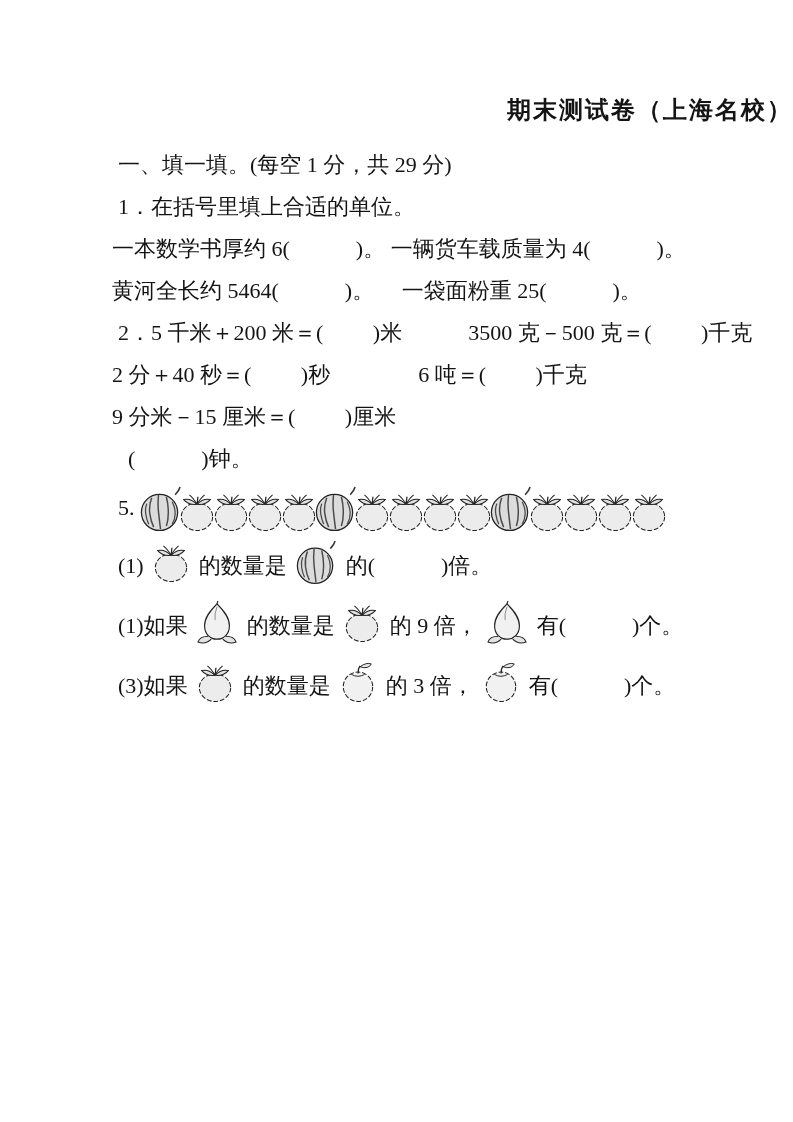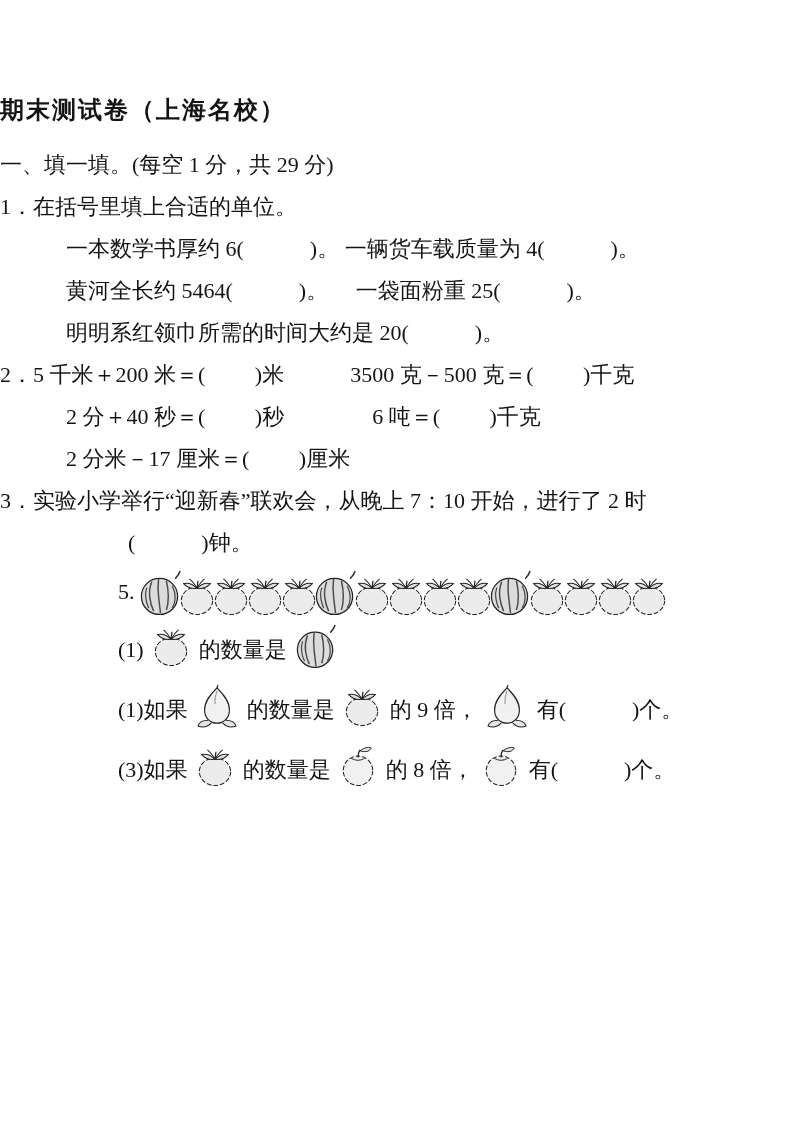--- a/index.html
+++ b/index.html
@@ -4,35 +4,35 @@
 <style>
   html,body{margin:0;padding:0;background:#fff;}
   body{
     width:793px;height:1122px;
     font-family:"Liberation Serif","DejaVu Serif",serif;
     color:#141414;
   }
   .page{position:relative;width:793px;height:1122px;background:#ffffff;overflow:hidden;}
   .title{
     margin-top:94px;
-    text-align:left;
+    text-align:right;
     font-size:24px;
     font-weight:700;
     letter-spacing:2px;
     line-height:32px;
     white-space:pre;
   }
   .content{margin-top:18px;}
   .l{
     font-size:22px;
     line-height:42px;
     white-space:pre;
   }
-  .m0{}
-  .m1{margin-left:66px;}
+  .m0{margin-left:118px;}
+  .m1{margin-left:112px;}
   .m2{margin-left:128px;}
   
   .fruitrow{
     margin-left:118px;
     height:56px;
     display:flex;
     align-items:center;
   }
   .fruitrow .num{font-size:22px;margin-right:4px;white-space:pre;}
   #fruit-row{display:flex;align-items:flex-end;}
@@ -60,27 +60,25 @@
 <div class="page">
 
   <div class="title">期末测试卷（上海名校）</div>
 
   <div class="content">
     <div class="l m0">一、填一填。(每空 1 分，共 29 分)</div>
 
     <div class="l m0">1．在括号里填上合适的单位。</div>
     <div class="l m1">一本数学书厚约 6(　　　)。 一辆货车载质量为 4(　　　)。</div>
     <div class="l m1">黄河全长约 5464(　　　)。　 一袋面粉重 25(　　　)。</div>
-    <div class="l m1">明明系红领巾所需的时间大约是 20(　　　)。</div>
 
     <div class="l m0">2．5 千米＋200 米＝(　　 )米　　　3500 克－500 克＝(　　 )千克</div>
     <div class="l m1">2 分＋40 秒＝(　　 )秒　　　　6 吨＝(　　 )千克</div>
-    <div class="l m1">2 分米－17 厘米＝(　　 )厘米</div>
-
-    <div class="l m0">3．实验小学举行“迎新春”联欢会，从晚上 7：10 开始，进行了 2 时</div>
+    <div class="l m1">9 分米－15 厘米＝(　　 )厘米</div>
+
 
     <div class="l m2">(　　　)钟。</div>
 
     <div class="fruitrow">
       <span class="num">5.</span>
       <span id="fruit-row">
           <span class="fruit rowf watermelon">
   <svg viewBox="0 0 44 48" xmlns="http://www.w3.org/2000/svg">
     <path d="M37 10 q4 -4 5 -8" fill="none" stroke="#333" stroke-width="1.6"></path>
     <circle cx="21" cy="28" r="18.5" fill="#dcdcdc" stroke="#222" stroke-width="1.3"></circle>
@@ -253,20 +251,21 @@
   <svg viewBox="0 0 44 48" xmlns="http://www.w3.org/2000/svg">
     <path d="M37 10 q4 -4 5 -8" fill="none" stroke="#333" stroke-width="1.6"></path>
     <circle cx="21" cy="28" r="18.5" fill="#dcdcdc" stroke="#222" stroke-width="1.3"></circle>
     <path d="M13 13 q-3 8 -2 16 q1 8 4 14" fill="none" stroke="#4a4a4a" stroke-width="1.5"></path>
     <path d="M20 10 q-1 9 0 18 q1 9 2 17" fill="none" stroke="#4a4a4a" stroke-width="1.5"></path>
     <path d="M28 12 q2 8 2 16 q0 8 -2 14" fill="none" stroke="#4a4a4a" stroke-width="1.5"></path>
     <path d="M34 17 q3 6 3 12 q0 6 -3 11" fill="none" stroke="#4a4a4a" stroke-width="1.3"></path>
     <path d="M8 19 q-2 5 -1 11 q1 6 3 10" fill="none" stroke="#4a4a4a" stroke-width="1.3"></path>
   </svg>
 </span>
+      <span> 的(　　　)倍。</span>
     </div>
 
     <div class="subline">
       <span>(1)如果 </span>
       <span class="fruit inline-fruit big">
   <svg viewBox="0 0 44 48" xmlns="http://www.w3.org/2000/svg">
     <path d="M22 5 C15 12 9 19 9 28 C9 37 15 42 22 42 C29 42 35 37 35 28 C35 19 29 12 22 5 Z" fill="#f1f1f1" stroke="#222" stroke-width="1.2"></path>
     <path d="M22 8 q-3 8 -2 14" fill="none" stroke="#8a8a8a" stroke-width="1"></path>
     <path d="M13 39 q-9 0 -11 6 q8 3 14 -3" fill="#e4e4e4" stroke="#222" stroke-width="1.1"></path>
     <path d="M31 39 q9 0 11 6 q-8 3 -14 -3" fill="#e4e4e4" stroke="#222" stroke-width="1.1"></path>
@@ -311,21 +310,21 @@
 </span>
       <span> 的数量是 </span>
       <span class="fruit inline-fruit">
   <svg viewBox="0 0 40 44" xmlns="http://www.w3.org/2000/svg">
     <circle cx="20" cy="27" r="15.5" fill="#f1f1f1" stroke="#222" stroke-width="1.1" stroke-dasharray="5 2"></circle>
     <path d="M13 14 q7 4 14 0" fill="none" stroke="#222" stroke-width="1"></path>
     <path d="M20 13 q0 -5 2 -8" fill="none" stroke="#222" stroke-width="1.3"></path>
     <path d="M22 6 q7 -5 12 -3 q-3 6 -12 3 Z" fill="#e6e6e6" stroke="#222" stroke-width="1"></path>
   </svg>
 </span>
-      <span> 的 8 倍， </span>
+      <span> 的 3 倍， </span>
       <span class="fruit inline-fruit">
   <svg viewBox="0 0 40 44" xmlns="http://www.w3.org/2000/svg">
     <circle cx="20" cy="27" r="15.5" fill="#f1f1f1" stroke="#222" stroke-width="1.1" stroke-dasharray="5 2"></circle>
     <path d="M13 14 q7 4 14 0" fill="none" stroke="#222" stroke-width="1"></path>
     <path d="M20 13 q0 -5 2 -8" fill="none" stroke="#222" stroke-width="1.3"></path>
     <path d="M22 6 q7 -5 12 -3 q-3 6 -12 3 Z" fill="#e6e6e6" stroke="#222" stroke-width="1"></path>
   </svg>
 </span>
       <span> 有(　　　)个。</span>
     </div>

